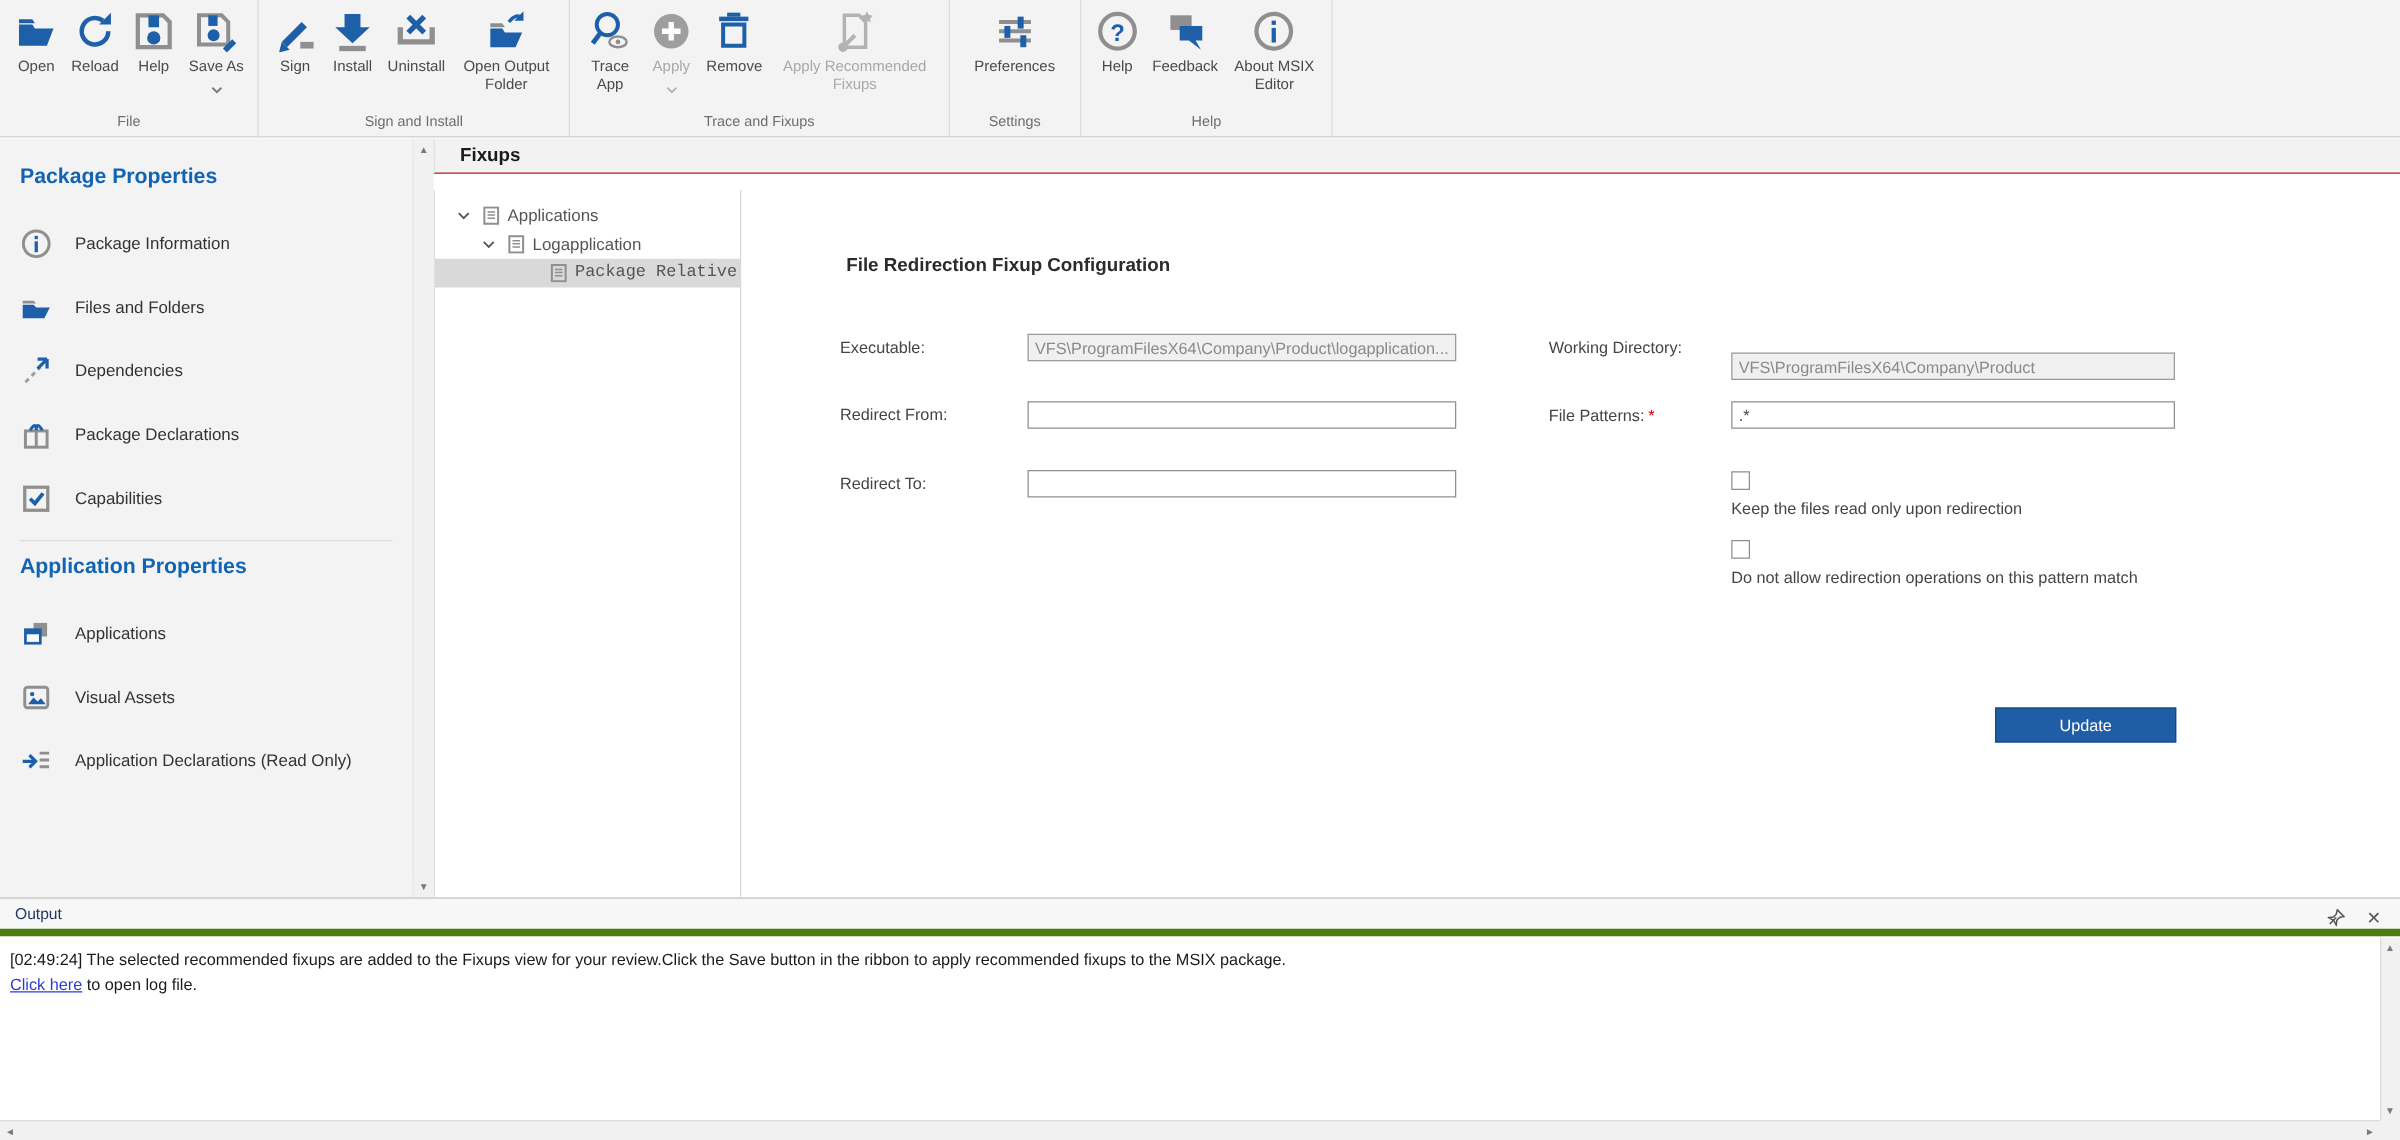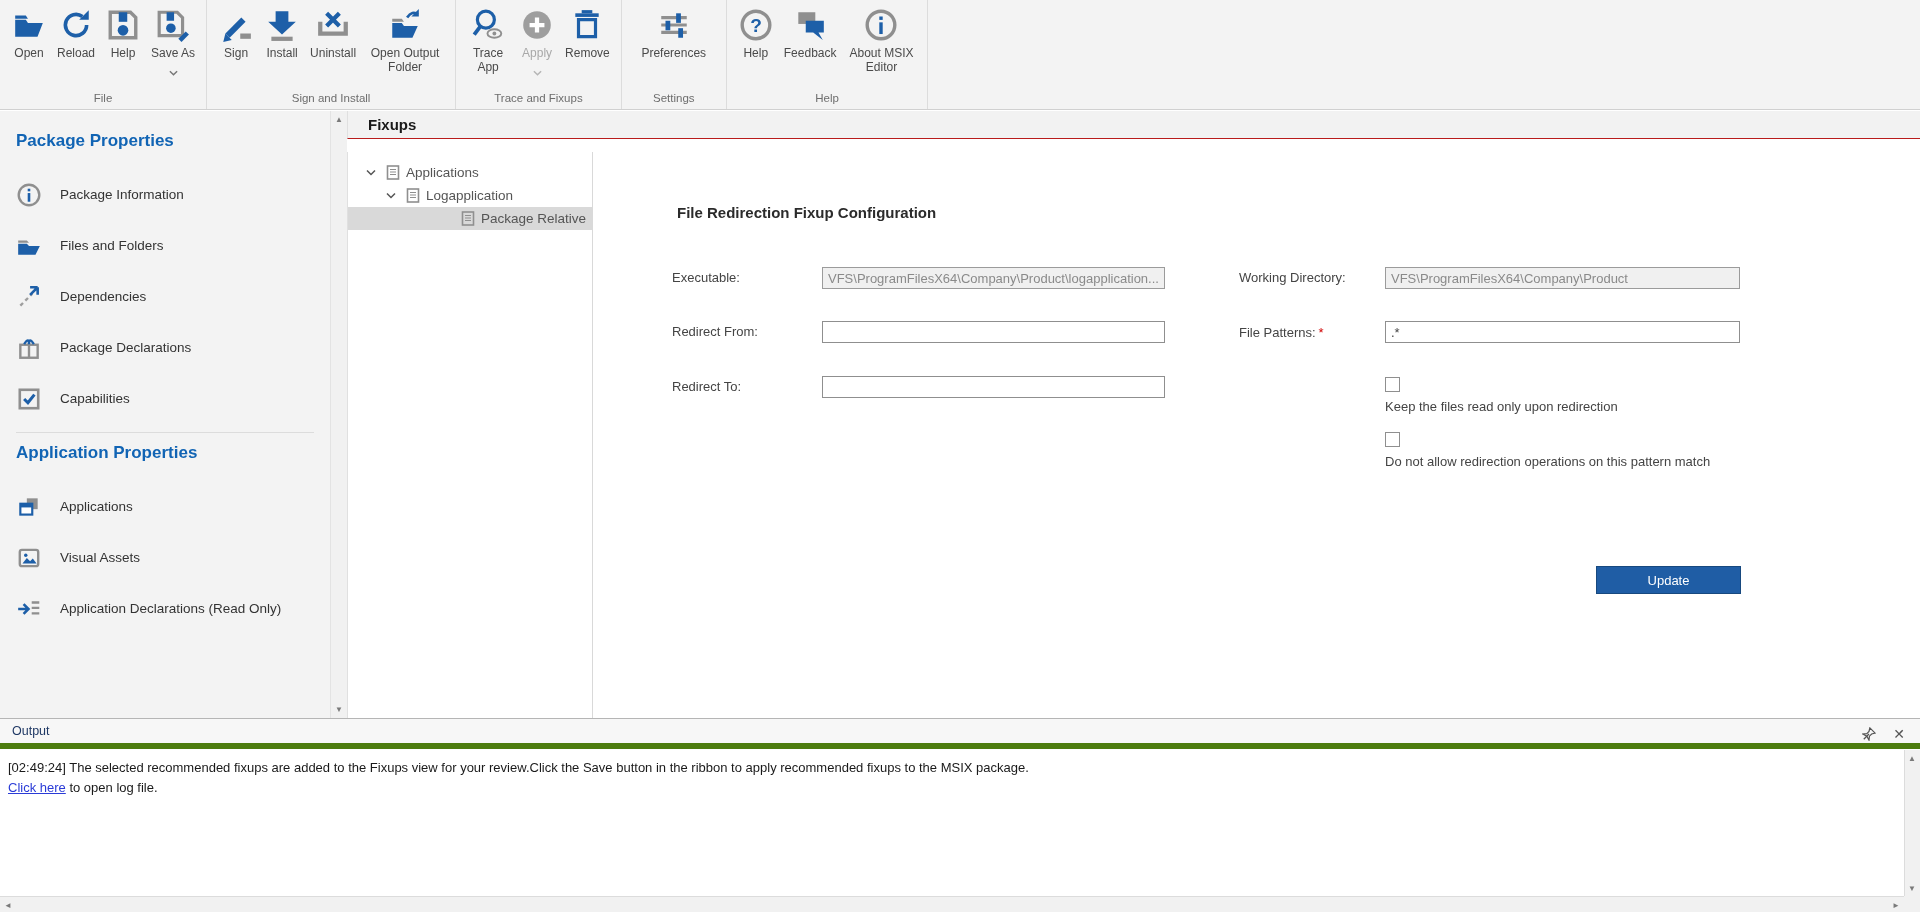--- a/index.html
+++ b/index.html
@@ -39,21 +39,21 @@
     background:#f2f2f2; border-bottom:1px solid #b91c1c; border-left:1px solid #e0e0e0;
     display:flex; align-items:center; padding-left:20px; }
   .fixups-title { font-size:15px; font-weight:bold; color:#1a1a1a; }
 
   .tree-panel { position:absolute; left:347px; top:152px; width:246px; height:566px;
     background:#fff; border-right:1px solid #d9d9d9; border-left:1px solid #e0e0e0; padding-top:9px; }
   .tree-row { height:23px; display:flex; align-items:center; font-size:13.5px; color:#555; cursor:pointer; }
   .tree-row.selected { background:#d9d9d9; }
   .tree-chev { width:12px; height:8px; display:flex; align-items:center; }
   .tree-doc { width:14px; height:15px; margin:0 6px 0 8px; }
-  .ind0 { padding-left:18px; } .ind1 { padding-left:38px; } .ind2 { padding-left:105px; }
+  .ind0 { padding-left:18px; } .ind1 { padding-left:38px; } .ind2 { padding-left:84px;font-family:Liberation Mono, monospace; }
 
   .config-panel { position:absolute; left:594px; top:152px; width:1538px; height:566px; background:#fff; }
   .cfg-title { position:absolute; left:83px; top:52px; font-size:15px; font-weight:bold; color:#2b2b2b; }
   .cfg-label { position:absolute; font-size:13px; color:#444; white-space:nowrap; }
   .req { color:#d00000; margin-left:3px; }
   .cfg-input { position:absolute; height:22px; border:1px solid #8f8f8f; background:#fff;
     font-family:"Liberation Sans","DejaVu Sans",sans-serif; font-size:13px; color:#444; padding:0 5px; }
   .cfg-input:disabled { background:#f0f0f0; color:#8a8a8a; border:1px solid #9b9b9b; }
   .cfg-check { position:absolute; display:flex; align-items:flex-start; gap:6px; cursor:pointer;flex-direction:column; }
   .box { width:15px; height:15px; border:1px solid #8f8f8f; background:#fff; flex:0 0 15px; }
@@ -208,20 +208,31 @@
       <div class="rbtn">
         <span class="ricon">
           <svg width="34" height="34" viewBox="0 0 32 32">
               <rect x="11" y="2" width="10" height="3" fill="#1d5fa8"></rect>
               <rect x="5" y="5" width="22" height="3.4" fill="#1d5fa8"></rect>
               <path d="M8 11h16v16H8z" fill="none" stroke="#1d5fa8" stroke-width="3"></path>
             </svg>
         </span>
         <span class="rlabel">Remove</span>
       </div>
+      <div class="rbtn disabled" style="width:138px">
+        <span class="ricon">
+          <svg width="34" height="34" viewBox="0 0 32 32">
+              <path d="M8 4h11l5 5v19H8z" fill="none" stroke="#b3b3b3" stroke-width="2.6"></path>
+              <path d="M25 1l1.4 2.8 3.1.5-2.2 2.2.5 3-2.8-1.5-2.8 1.5.5-3-2.2-2.2 3.1-.5z" fill="#b3b3b3"></path>
+              <path d="M7 28l9-9" stroke="#b3b3b3" stroke-width="3"></path>
+              <circle cx="7" cy="28" r="3.6" fill="#b3b3b3"></circle>
+            </svg>
+        </span>
+        <span class="rlabel">Apply Recommended Fixups</span>
+      </div>
     </div>
     <div class="rgroup-label">Trace and Fixups</div>
   </div>
 
   <div class="rgroup">
     <div class="rbtns">
       <div class="rbtn" style="width:92px">
         <span class="ricon">
           <svg width="34" height="34" viewBox="0 0 32 32">
               <path d="M4 9h24M4 16h24M4 23h24" stroke="#8f8f8f" stroke-width="3"></path>
@@ -414,21 +425,21 @@
   </div>
 </div>
 
 <div class="config-panel">
   <div class="cfg-title">File Redirection Fixup Configuration</div>
 
   <div class="cfg-label" style="left:78px; top:118px">Executable:</div>
   <input class="cfg-input" style="left: 228px; top: 115px; width: 343px;" disabled="" value="VFS\ProgramFilesX64\Company\Product\logapplication....">
 
   <div class="cfg-label" style="left:645px; top:118px">Working Directory:</div>
-  <input class="cfg-input" style="left: 791px; top: 115px; width: 355px;" disabled="" value="VFS\ProgramFilesX64\Company\Product">
+  <input class="cfg-input" style="left: 791px; top: 130px; width: 355px;" disabled="" value="VFS\ProgramFilesX64\Company\Product">
 
   <div class="cfg-label" style="left:78px; top:172px">Redirect From:</div>
   <input class="cfg-input" style="left: 228px; top: 169px; width: 343px;" value="">
 
   <div class="cfg-label" style="left:645px; top:173px"><span>File Patterns:</span><span class="req">*</span></div>
   <input class="cfg-input" style="left: 791px; top: 169px; width: 355px;" value=".*">
 
   <div class="cfg-label" style="left:78px; top:227px">Redirect To:</div>
   <input class="cfg-input" style="left: 228px; top: 224px; width: 343px;" value="">
 

